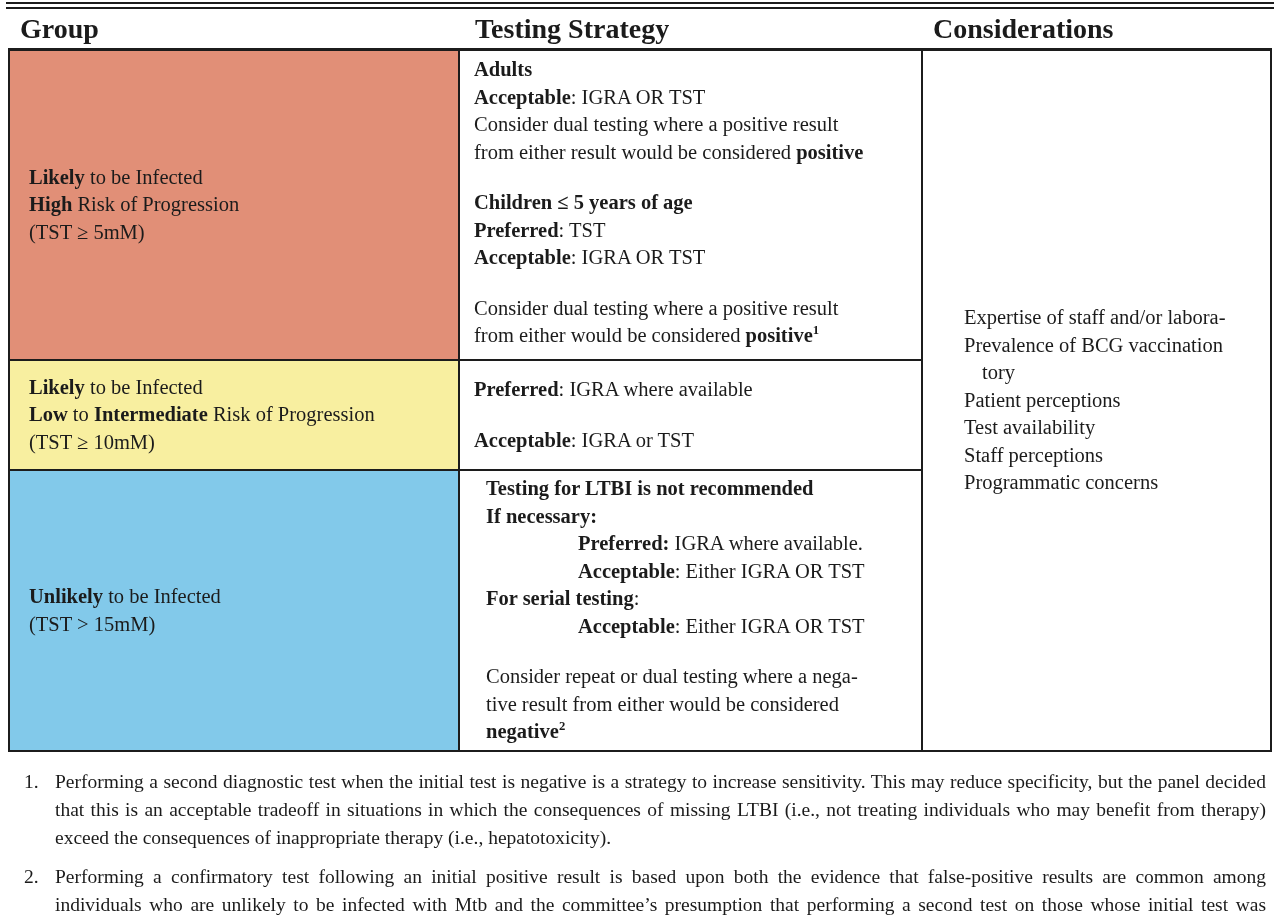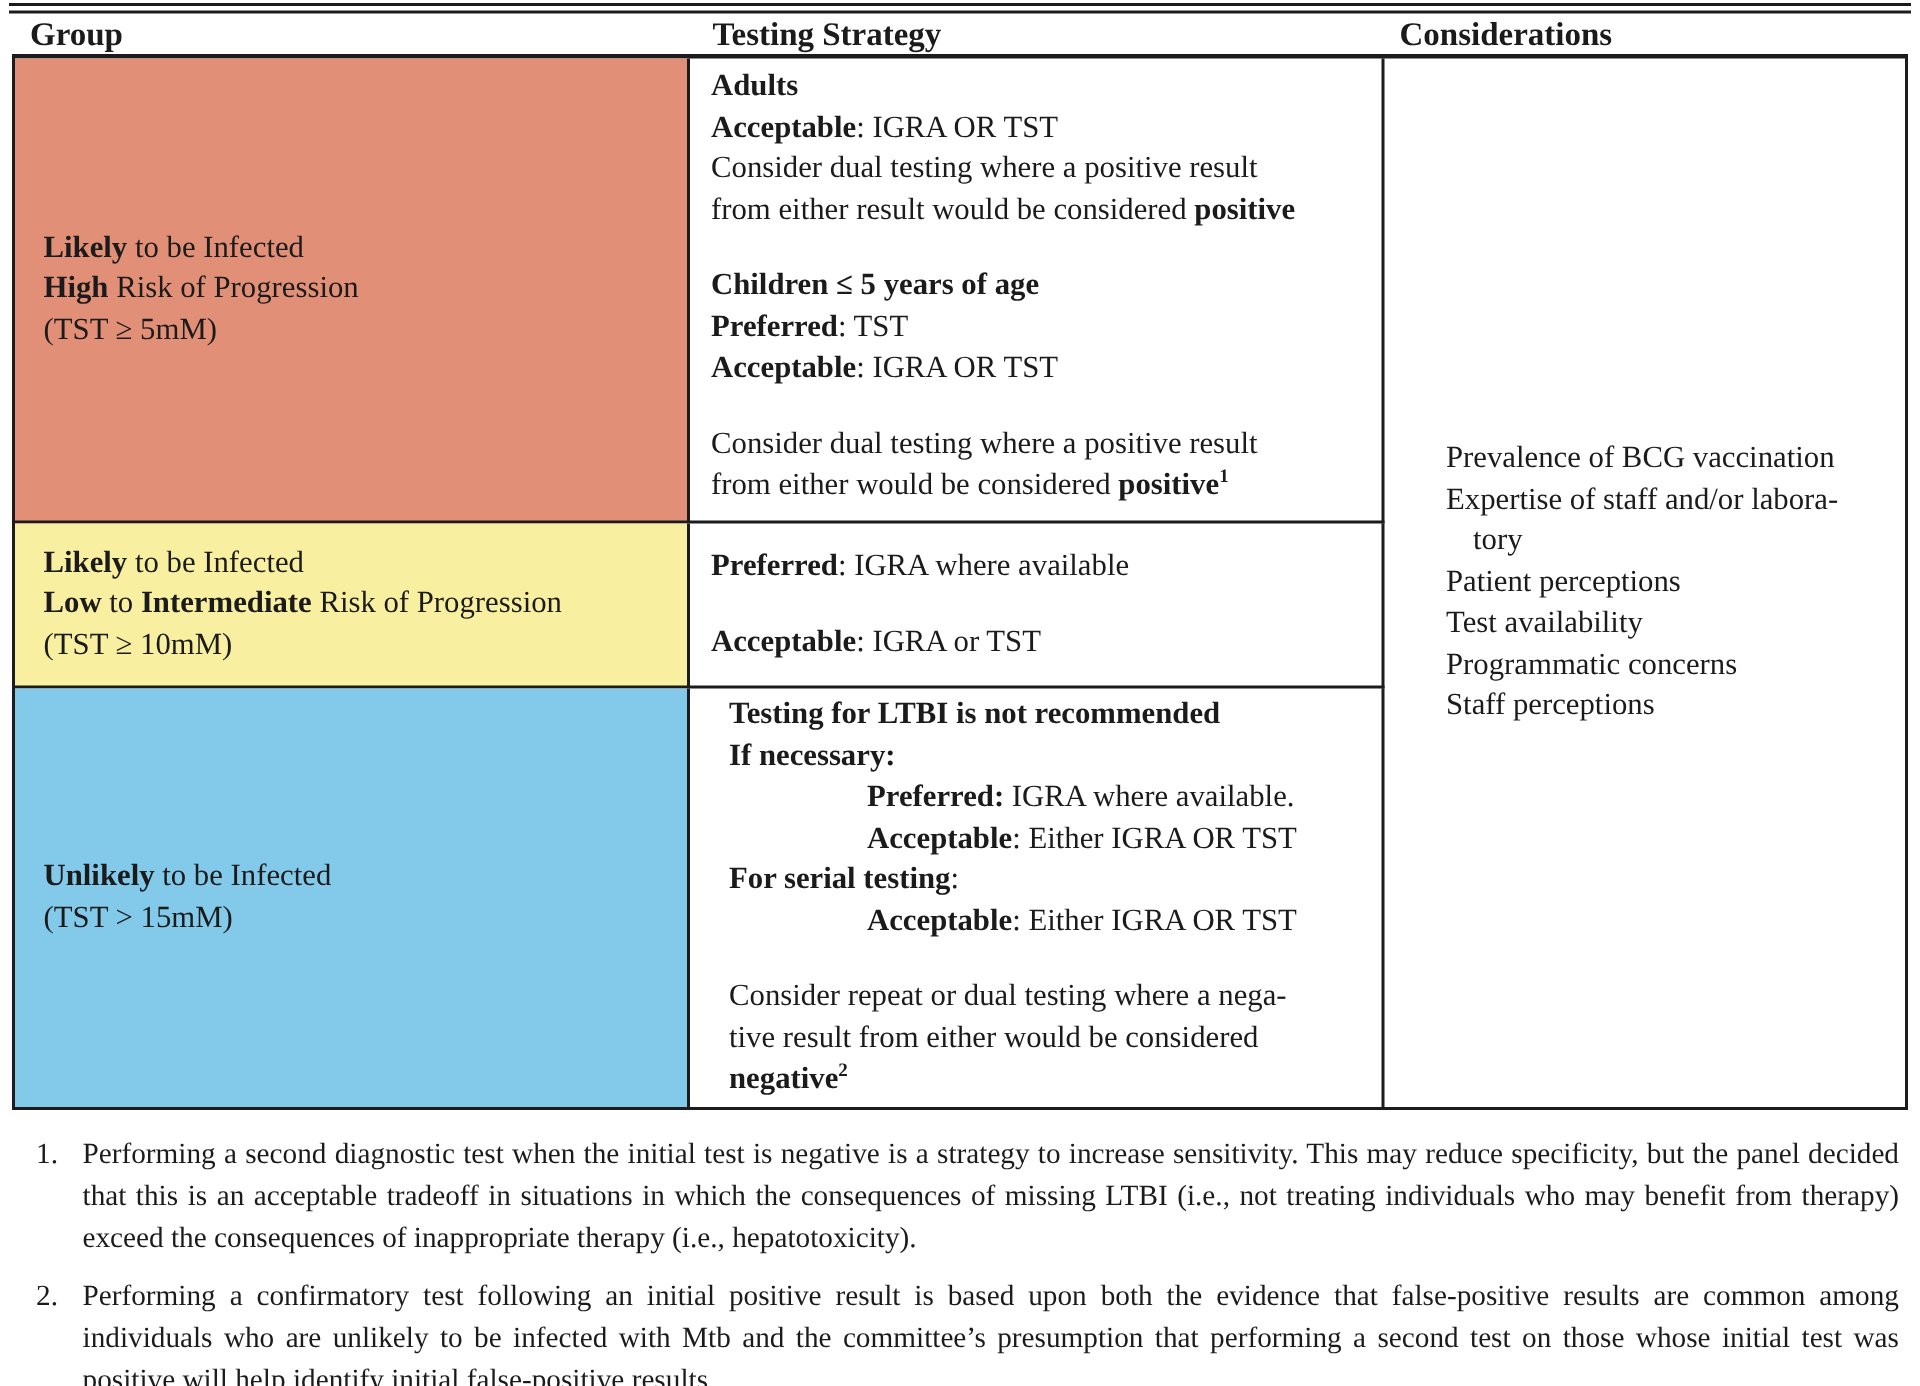--- a/index.html
+++ b/index.html
@@ -8,23 +8,23 @@
     font-family:"Liberation Serif", serif; color:#1b1b1b;
   }
   .figure { position:relative; width:1280px; height:924px; }
 
   .rule-top {
     margin:2px 6px 0 6px; height:7px; box-sizing:border-box;
     border-top:2px solid #1c1c1c; border-bottom:2px solid #1c1c1c;
   }
 
   .hdr-row {
-    margin:0 8px; height:27px;
+    margin:0 8px; height:39px;
     display:grid; grid-template-columns:450px 463px 1fr;
-    align-items:center; font-weight:bold; font-size:22px;
+    align-items:center; font-weight:bold; font-size:28px;
   }
   .hdr-c1 { padding-left:12px; }
   .hdr-c2 { padding-left:17px; }
   .hdr-c3 { padding-left:12px; }
 
   .tbody {
     margin:0 8px; height:704px; box-sizing:border-box; background:#fff;
     border:2px solid #1c1c1c; border-top-width:3px;
     display:grid; grid-template-columns:450px 463px 1fr; grid-template-rows:310px 110px 1fr;
   }
@@ -109,27 +109,27 @@
         <div class="tline ind-2"><span class="b">Acceptable</span><span>: Either IGRA OR TST</span></div>
         <div class="tline"><span class="b">For serial testing</span><span>:</span></div>
         <div class="tline ind-2"><span class="b">Acceptable</span><span>: Either IGRA OR TST</span></div>
         <div class="tline blank"></div>
         <div class="tline"><span>Consider repeat or dual testing where a nega-</span></div>
         <div class="tline"><span>tive result from either would be considered</span></div>
         <div class="tline"><span class="b">negative</span><sup class="b">2</sup></div>
       </div>
 
     <div class="cell cons">
+        <div class="tline"><span>Expertise of staff and/or labora-</span></div>
         <div class="tline"><span>Prevalence of BCG vaccination</span></div>
-        <div class="tline"><span>Expertise of staff and/or labora-</span></div>
         <div class="tline ind-1"><span>tory</span></div>
         <div class="tline"><span>Patient perceptions</span></div>
         <div class="tline"><span>Test availability</span></div>
+        <div class="tline"><span>Staff perceptions</span></div>
         <div class="tline"><span>Programmatic concerns</span></div>
-        <div class="tline"><span>Staff perceptions</span></div>
       </div>
   </div>
 
   <div class="footnotes">
     <div class="fn">
       <span class="fn-num">1.</span>
       <span class="fn-text">Performing a second diagnostic test when the initial test is negative is a strategy to increase sensitivity. This may reduce specificity, but the panel decided that this is an acceptable tradeoff in situations in which the consequences of missing LTBI (i.e., not treating individuals who may benefit from therapy) exceed the consequences of inappropriate therapy (i.e., hepatotoxicity).</span>
     </div>
     <div class="fn">
       <span class="fn-num">2.</span>

